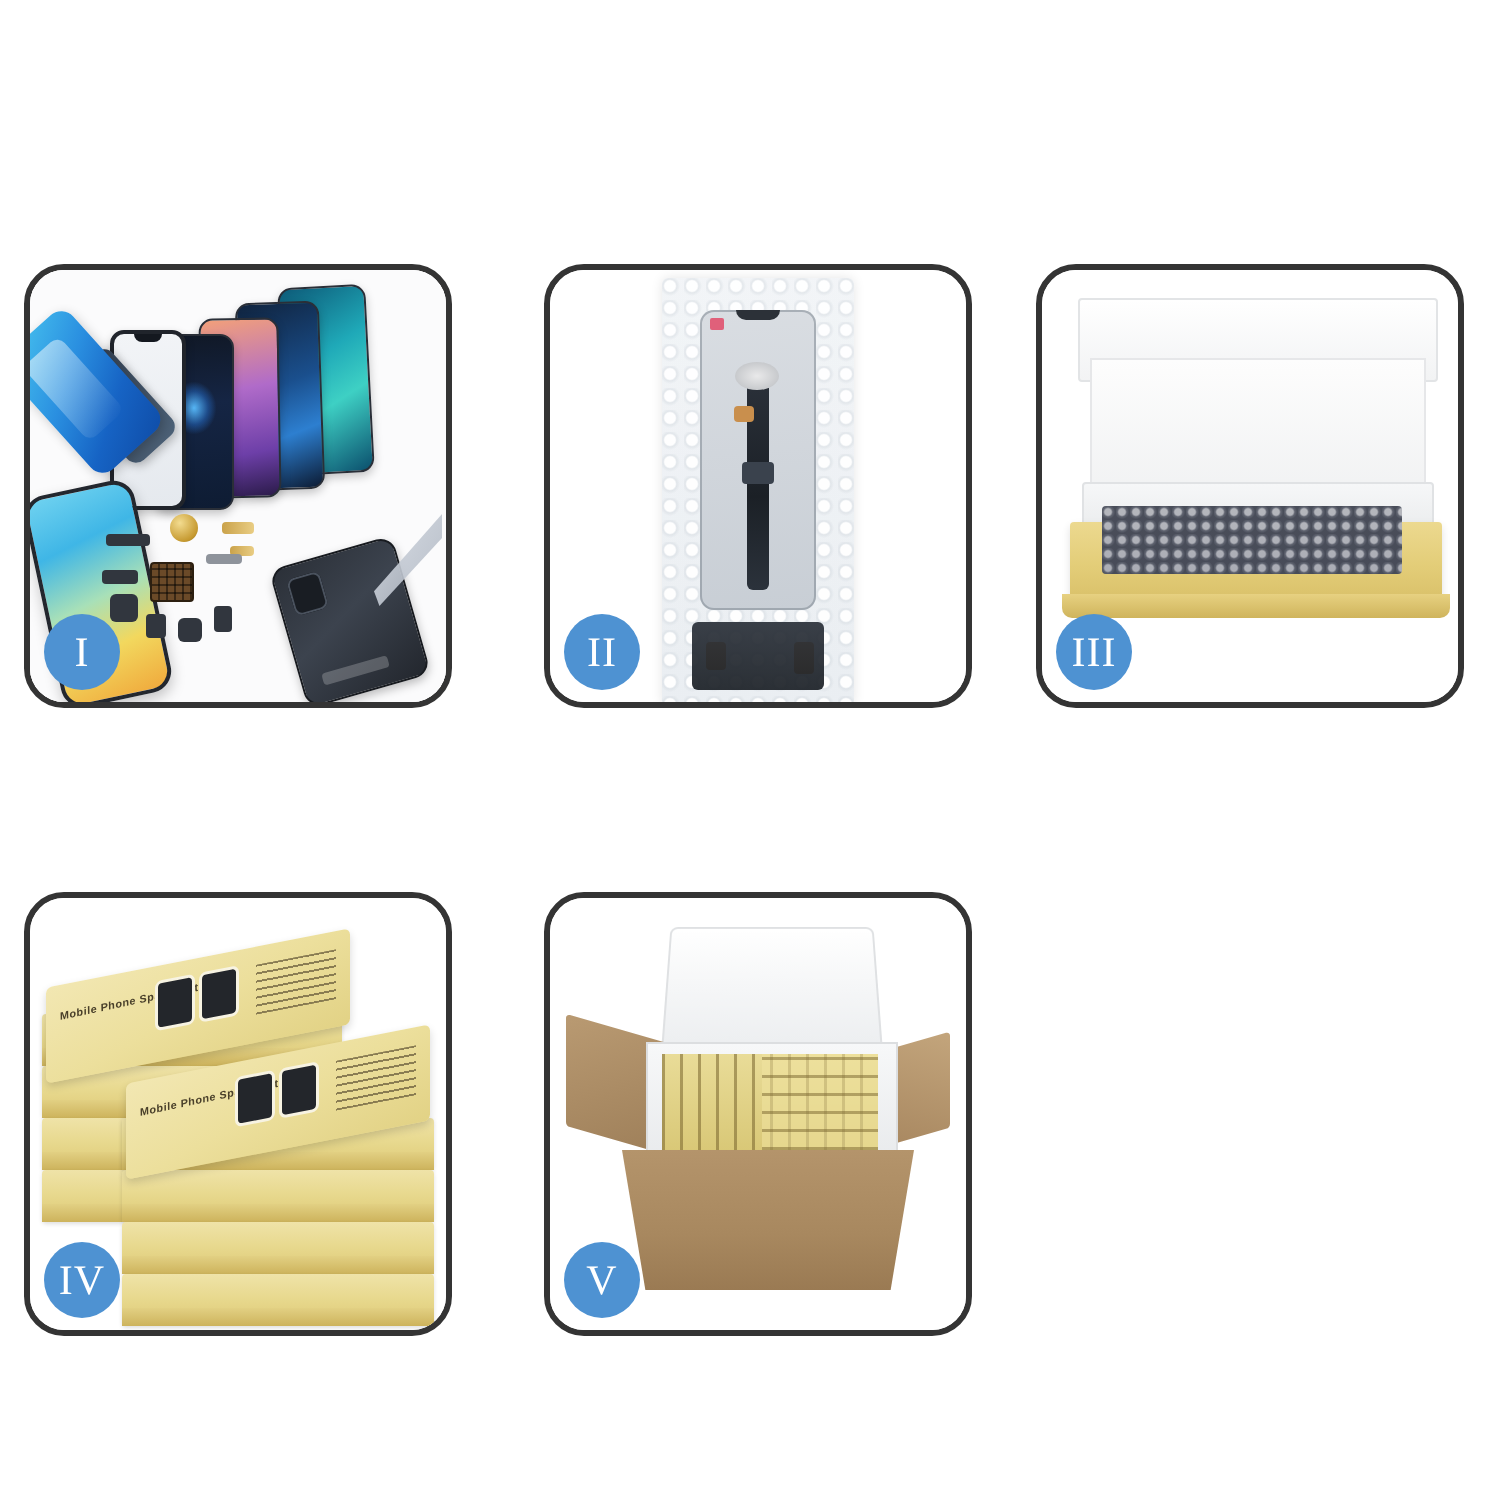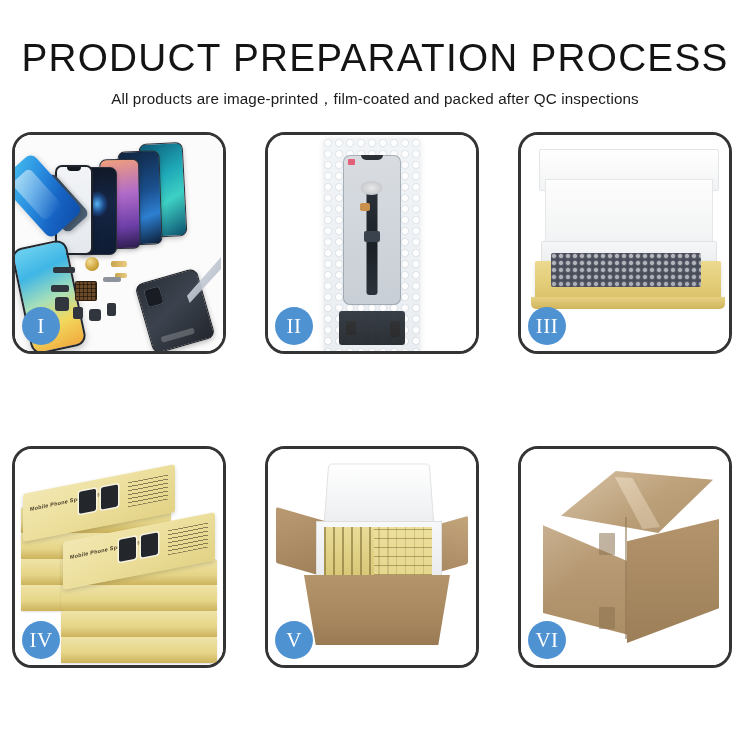--- a/index.html
+++ b/index.html
@@ -29,21 +29,21 @@
 
   
   .grid { position: absolute; left: 0; top: 132px; width: 750px; }
   .row { position: relative; height: 228px; margin-bottom: 86px; }
   .panel {
     position: absolute; top: 0; width: 214px; height: 222px;
     border: 3px solid #343434; border-radius: 20px;
     background: #ffffff; box-sizing: border-box; overflow: visible;
   }
   .panel.c0 { left: 12px; }
-  .panel.c1 { left: 265px; }
+  .panel.c1 { left: 272px; }
   .panel.c2 { left: 518px; }
   .panel-inner {
     position: absolute; inset: 0; border-radius: 17px; overflow: hidden;
     background: #ffffff;
   }
   .badge {
     position: absolute; left: 7px; bottom: 6px;
     width: 38px; height: 38px; border-radius: 50%;
     background: #4e92d2; color: #ffffff;
     display: flex; align-items: center; justify-content: center;
@@ -316,24 +316,20 @@
   }
   .vi-label{
     position:absolute; width:16px; height:22px; background: rgba(140,114,80,.55); border-radius:1px;
   }
 </style>
 </head>
 <body>
 
 <div class="page">
 
-  <div class="header">
-    <h1 class="title">PRODUCT PREPARATION PROCESS</h1>
-    <p class="subtitle">All products are image-printed，film-coated and packed after QC inspections</p>
-  </div>
 
   <div class="grid">
 
     <div class="row">
 
       <div class="panel c0">
         <div class="panel-inner">
           <div class="scene">
             <div class="p1-bg"></div>
             <div class="ph ph-a"></div>
@@ -457,32 +453,15 @@
             <div class="v-flapL"></div>
             <div class="v-flapR"></div>
             <div class="v-foambox"></div>
             <div class="v-inner"></div>
             <div class="v-body"></div>
           </div>
         </div>
         <div class="badge">V</div>
       </div>
 
-      <div class="panel c2">
-        <div class="panel-inner">
-          <div class="scene">
-            <div class="vi-box">
-              <div class="vi-top"></div>
-              <div class="vi-tape"></div>
-              <div class="vi-left"></div>
-              <div class="vi-right"></div>
-              <div class="vi-label" style="left:62px; top:62px;"></div>
-              <div class="vi-label" style="left:62px; top:136px;"></div>
-              <div class="vi-seam" style="left:88px; top:46px; width:2px; height:122px;"></div>
-            </div>
-            <div class="vi-wrap"></div>
-          </div>
-        </div>
-        <div class="badge small">VI</div>
-      </div>
     </div>
   </div>
 </div>
 
 </body></html>

